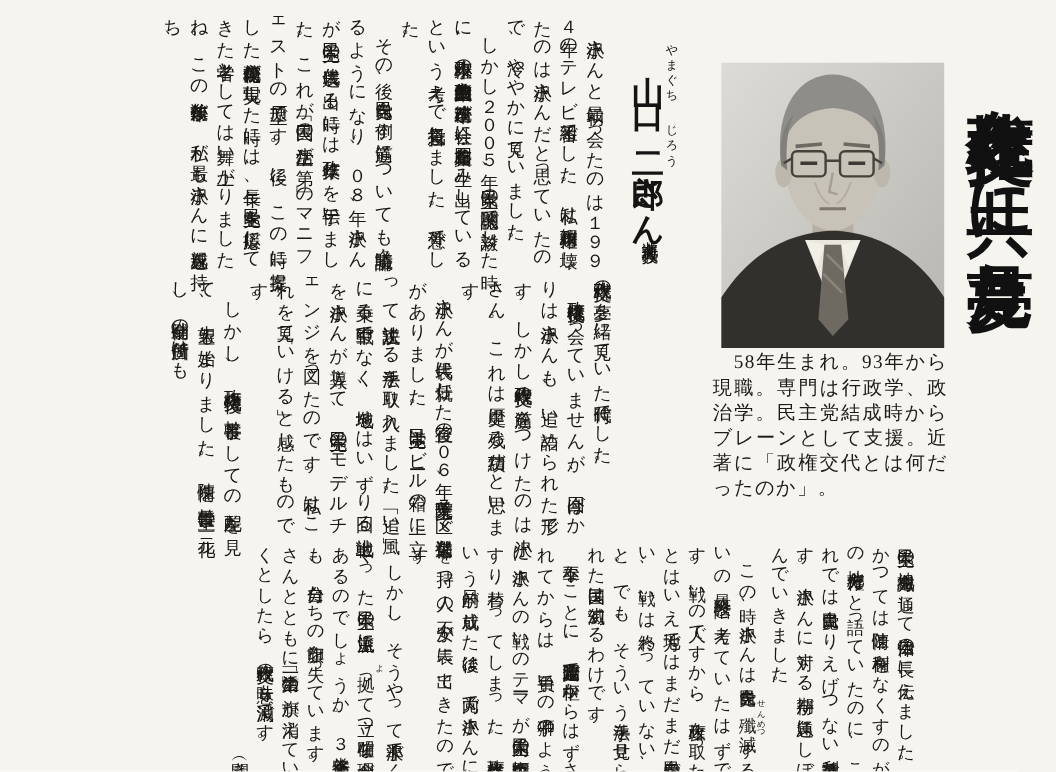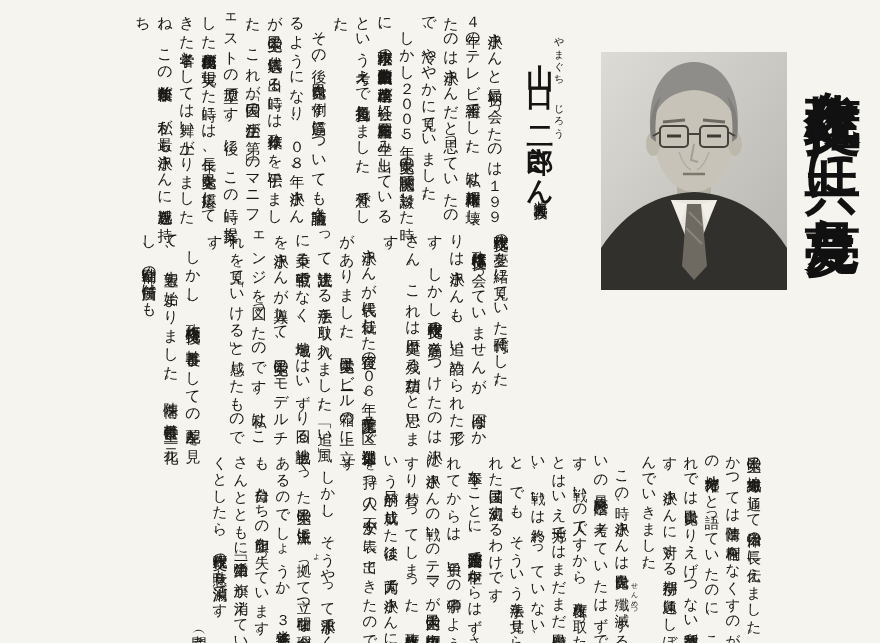--- a/index.html
+++ b/index.html
@@ -99,20 +99,21 @@
       <line x1="82" y1="122" x2="104" y2="122" stroke="#7c766b" stroke-width="2.5"></line>
       <path d="M78,100 C82,112 86,116 90,118" fill="none" stroke="#b3ada0" stroke-width="1.5"></path>
       <path d="M108,100 C104,112 100,116 96,118" fill="none" stroke="#b3ada0" stroke-width="1.5"></path>
     </svg>
   </figure>
 
   <div class="namebox">
     <ruby><span>山口</span><rt>やまぐち</rt></ruby><span>　</span><ruby><span>二郎</span><rt>じろう</rt></ruby><span>さん</span><span class="title">北海道大教授</span>
   </div>
 
+  <p class="caption">　58年生まれ。93年から現職。専門は行政学、政治学。民主党結成時からブレーンとして支援。近著に「政権交代とは何だったのか」。</p>
 
   <section class="band band1">
     <p>　小沢さんと最初に会ったのは１９９４年のテレビ番組でした。私は細川政権を壊したのは小沢さんだと思っていたので、冷ややかに見ていました。</p>
     <p>　しかし２００５年、民主党の機関誌で対談した時に、小泉政権の新自由主義的政策や構造改革が社会に貧困・格差を生み出しているという考えで意気投合しました。意外でした。</p>
     <p>　その後、自民党を倒す道筋についても時々議論するようになり、０８年、小沢さんが民主党の代表選に出る時には政策作りを手伝いました。これが「国民の生活が第一。」のマニフェストの原型です。後に、この時に提案した高校無償化が実現した時には、長年、民主党を応援してきた学者としては舞い上がりましたね。この前後数年が、私が最も小沢さんに親近感を持ち、</p>
   </section>
 
   <section class="band band2">
     <p>政権交代の夢を一緒に見ていた時代でした。</p>
     <p>　政権交代後は会っていませんが、今回ばかりは小沢さんも、追い詰められた形です。しかし政権交代の道筋をつけたのは小沢さん。これは歴史に残る功績だと思います。</p>

